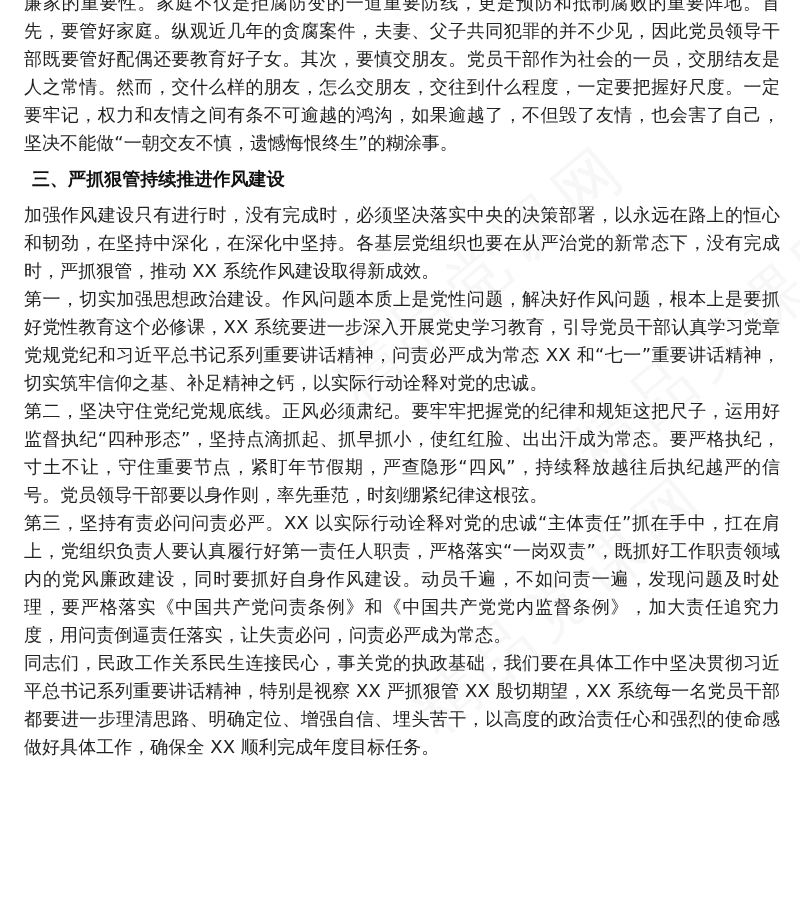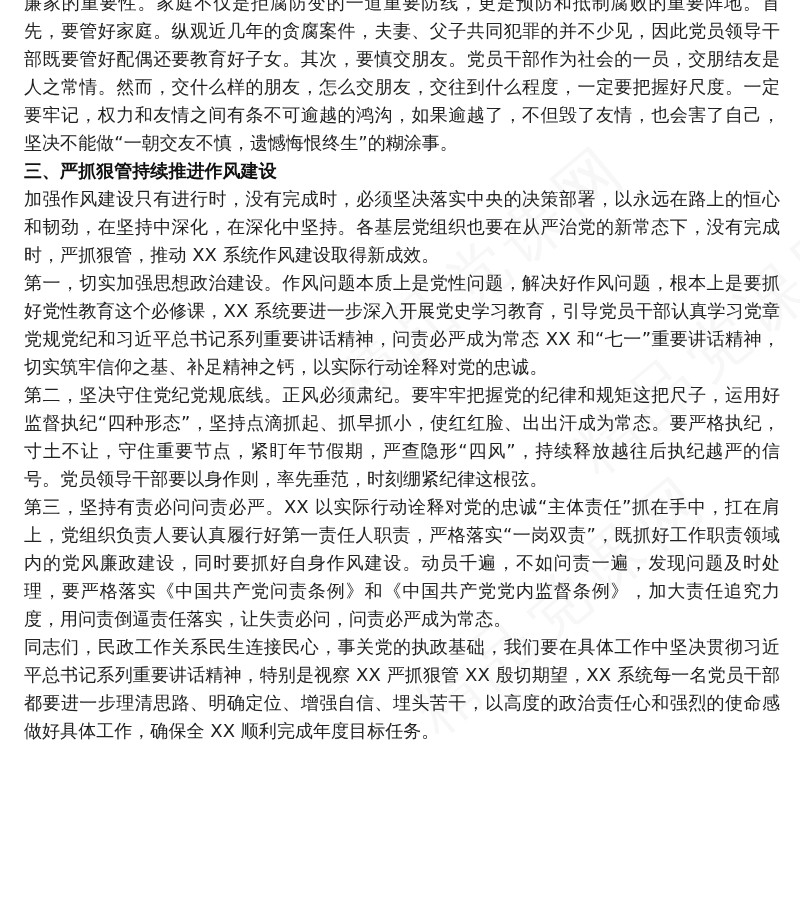--- a/index.html
+++ b/index.html
@@ -33,21 +33,21 @@
     color: #222222;
     letter-spacing: 0.05px;
     text-align: justify;
     text-justify: inter-character;
   }
   .content p {
     margin: 0;
     padding: 0;
   }
   .content h3 {
-    margin: 0;
+    margin: 8px;
     padding: 0;
     font-size: 18px;
     line-height: 28px;
     font-weight: bold;
     color: #111111;
   }
   .watermark {
     position: absolute;
     pointer-events: none;
     font-family: "DejaVu Sans", sans-serif;

